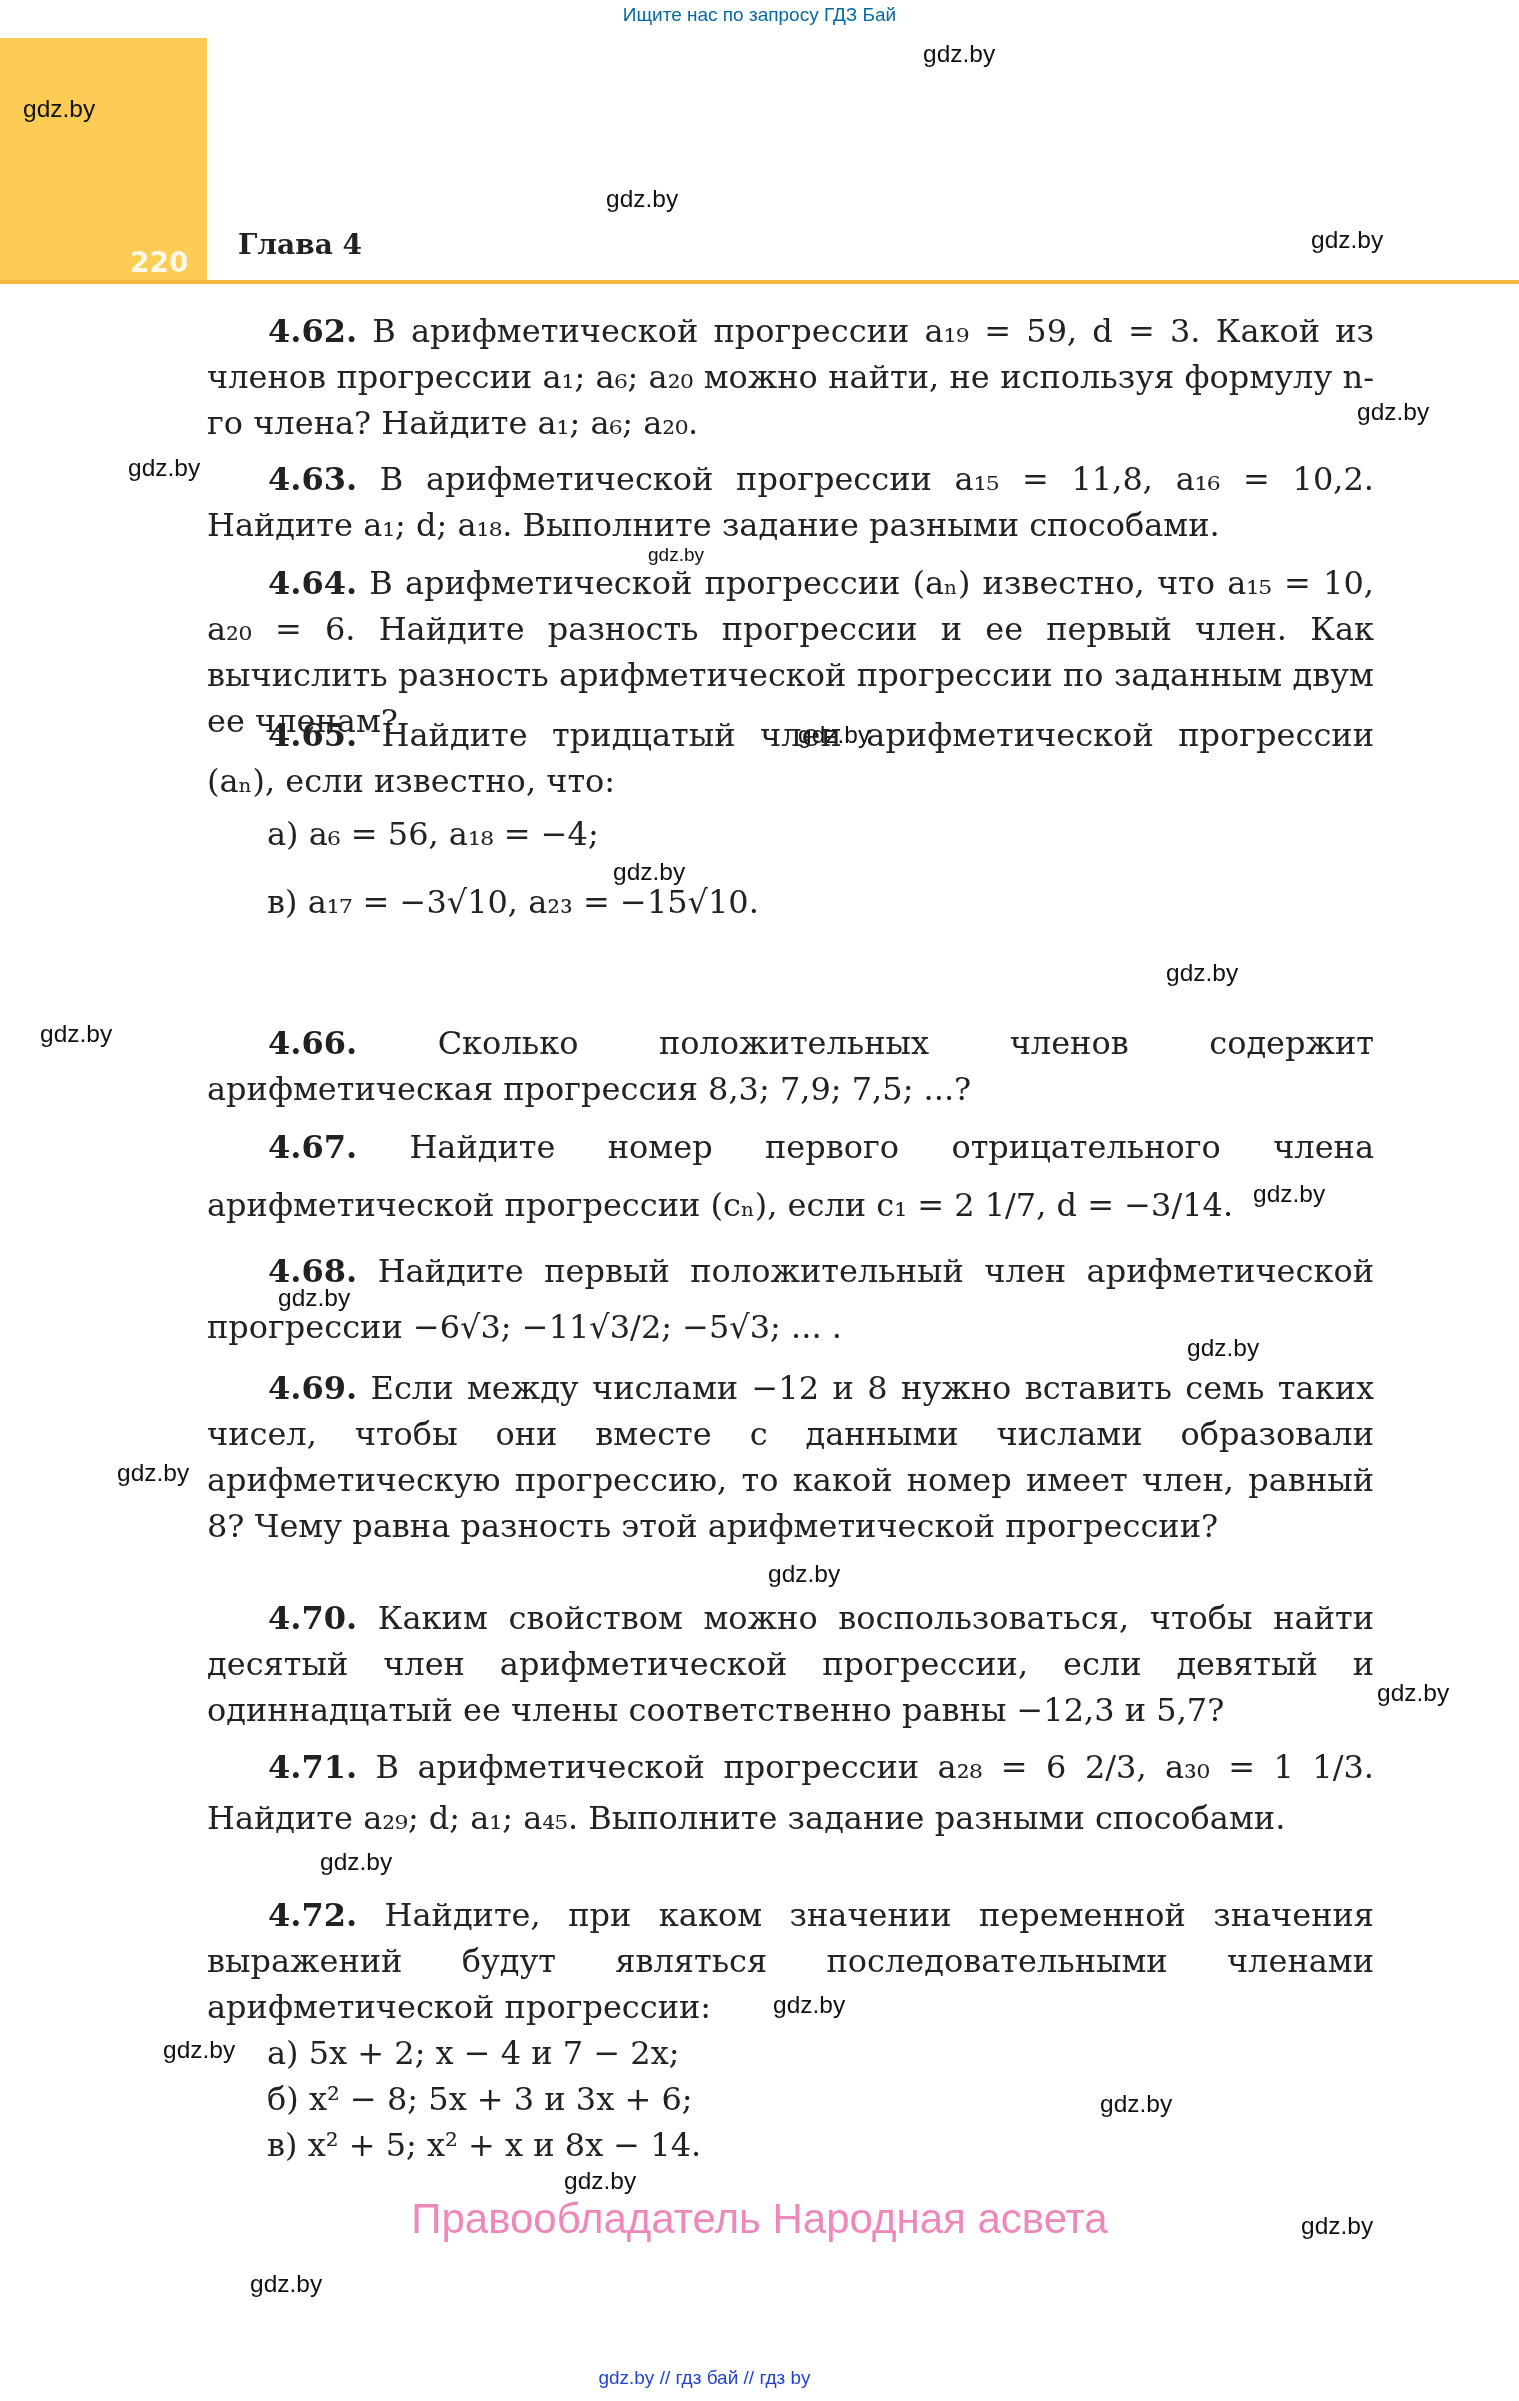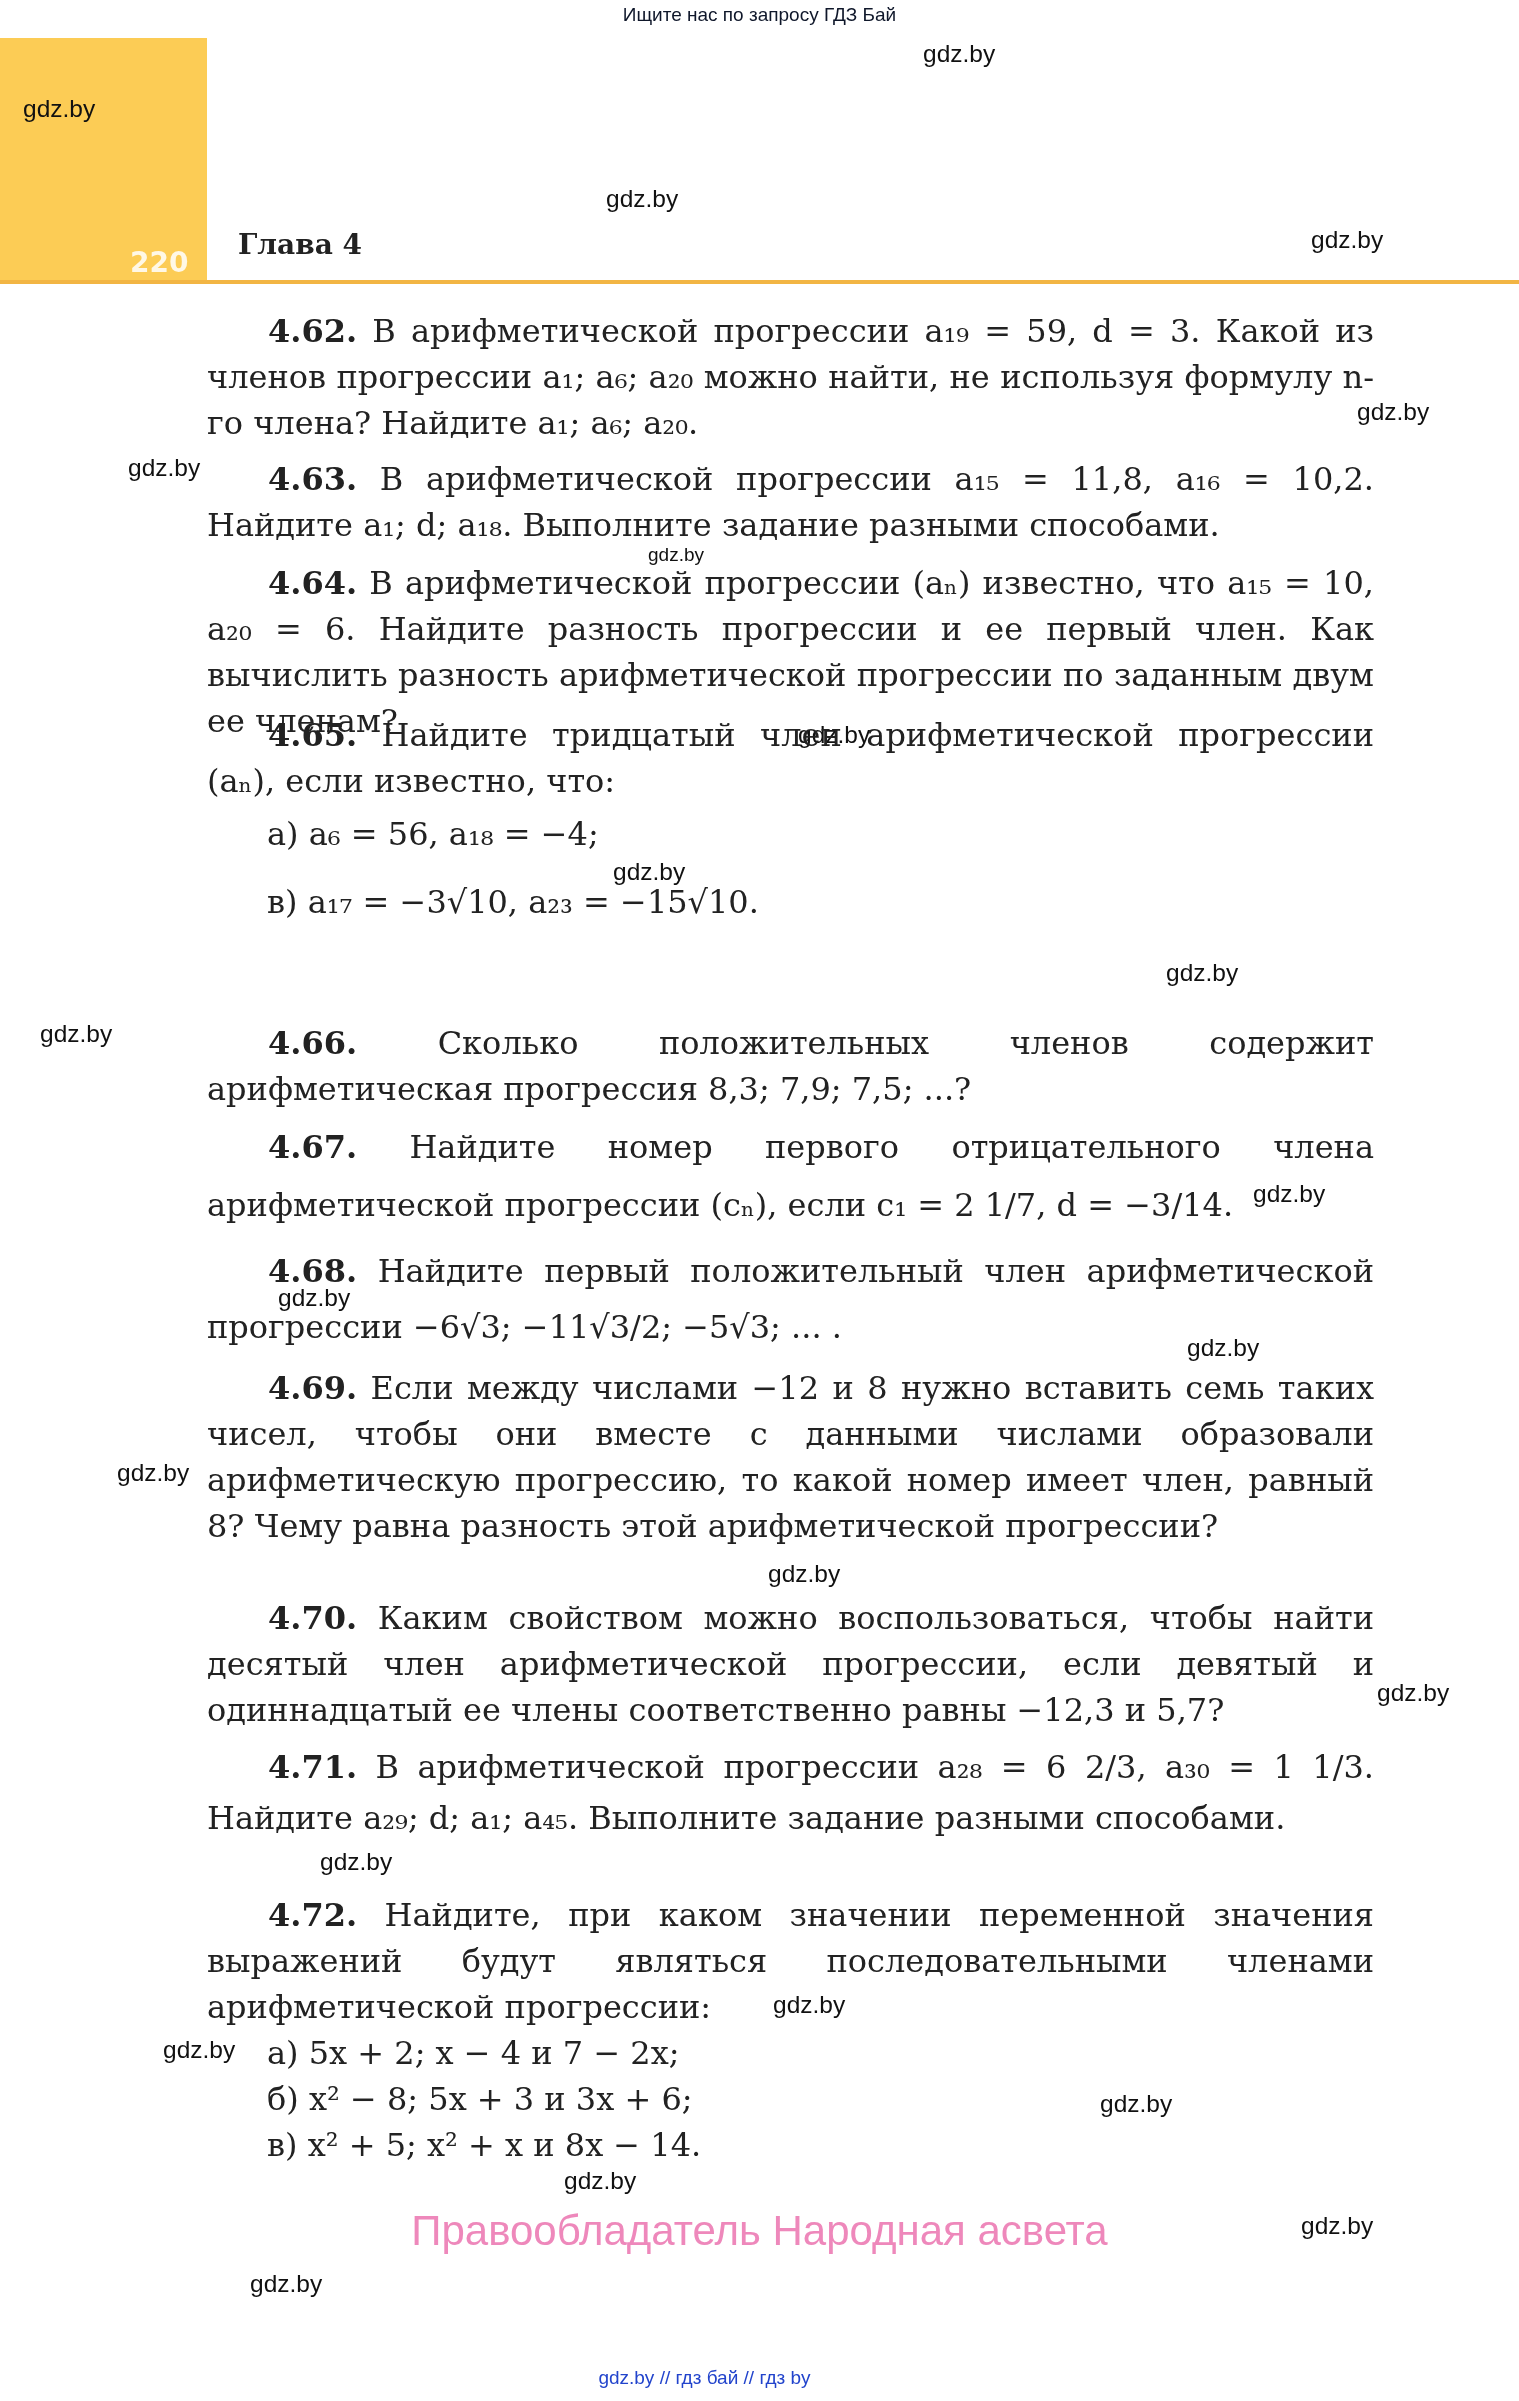--- a/index.html
+++ b/index.html
@@ -1,32 +1,32 @@
 <!DOCTYPE html>
 <html style="font-size:14px"><head>
 <meta charset="utf-8">
 <style>
   html, body { margin:0; padding:0; }
   body { width:1519px; height:2401px; position:relative; background:#ffffff; overflow:hidden;
          font-family:"DejaVu Serif","Liberation Serif",serif; color:#222; }
   .top-banner { position:absolute; top:3.5px; left:0; width:1519px; text-align:center;
-                font-family:"Liberation Sans",sans-serif; font-size:19px; color:#0f172a; }
+                font-family:"Liberation Sans",sans-serif; font-size:19px; color:#0369a1; }
   .tab { position:absolute; left:0; top:38px; width:207px; height:243px; background:#fccc55; }
   .page-num { position:absolute; left:130px; top:246px; font-family:"DejaVu Sans","Liberation Sans",sans-serif;
               font-weight:bold; font-size:28px; color:#fff8e6; }
   .chapter { position:absolute; left:238px; top:228px; font-weight:bold; font-size:28px; color:#222; }
   .rule { position:absolute; left:0; top:280px; width:1519px; height:4.4px; background:#f2b544; }
   .wm { position:absolute; font-family:"Liberation Sans",sans-serif; font-size:24.5px; color:#111; }
   .wm.small { font-size:19px; }
   .text { position:absolute; left:207px; width:1167px; font-size:32px; line-height:46px; color:#222; }
   .p { text-indent:61px; text-align:justify; text-align-last:left; margin:0; }
   .num { font-weight:bold; }
   .opt { padding-left:60px; margin:0; }
   .footer-pink { position:absolute; top:2195px; left:0; width:1519px; text-align:center;
-                 font-family:"Liberation Sans",sans-serif; font-size:42px; color:#ee88bb;margin-top:12px; }
+                 font-family:"Liberation Sans",sans-serif; font-size:42px; color:#ee88bb; }
   .footer-links { position:absolute; top:2367px; left:0; width:1409px; text-align:center;
                   font-family:"Liberation Sans",sans-serif; font-size:19px; color:#2244cc; }
 </style>
 </head>
 <body>
 
 <div class="top-banner">Ищите нас по запросу ГДЗ Бай</div>
 
 <div class="tab"></div>
 <div class="page-num">220</div>

